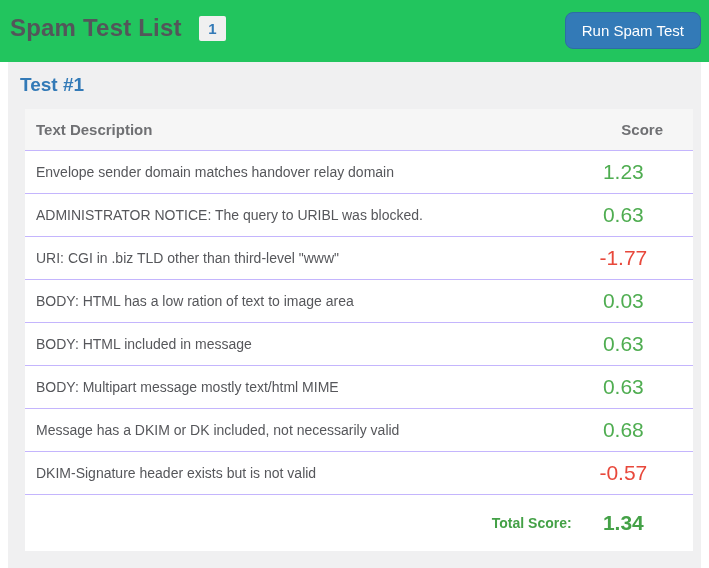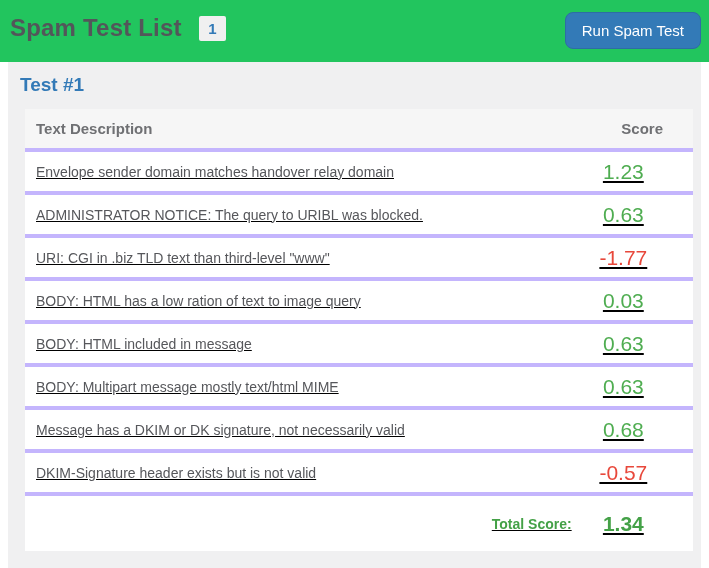--- a/index.html
+++ b/index.html
@@ -83,22 +83,21 @@
     padding-left: 11px;
   }
   .score-table th.score-col {
     text-align: right;
     padding-right: 30px;
     padding-left: 0;
   }
   .score-table tbody tr {
     height: 43px;
     background: #ffffff;
-    border-top: 4px solid #c4b5fd;
-    text-decoration: underline;
+    border-top: 1px solid #c4b5fd;
   }
   .score-table td {
     font-size: 14px;
     color: #56575b;
     padding-left: 11px;
   }
   .score-table td.score-cell {
     text-align: center;
     padding-right: 30px;
     padding-left: 0;
@@ -143,41 +142,41 @@
     <td>Envelope sender domain matches handover relay domain</td>
     <td class="score-cell pos">1.23</td>
   </tr>
 
   <tr>
     <td>ADMINISTRATOR NOTICE: The query to URIBL was blocked.</td>
     <td class="score-cell pos">0.63</td>
   </tr>
 
   <tr>
-    <td>URI: CGI in .biz TLD text than third-level "www"</td>
+    <td>URI: CGI in .biz TLD other than third-level "www"</td>
     <td class="score-cell neg">-1.77</td>
   </tr>
 
   <tr>
-    <td>BODY: HTML has a low ration of text to image query</td>
+    <td>BODY: HTML has a low ration of text to image area</td>
     <td class="score-cell pos">0.03</td>
   </tr>
 
   <tr>
     <td>BODY: HTML included in message</td>
     <td class="score-cell pos">0.63</td>
   </tr>
 
   <tr>
     <td>BODY: Multipart message mostly text/html MIME</td>
     <td class="score-cell pos">0.63</td>
   </tr>
 
   <tr>
-    <td>Message has a DKIM or DK signature, not necessarily valid</td>
+    <td>Message has a DKIM or DK included, not necessarily valid</td>
     <td class="score-cell pos">0.68</td>
   </tr>
 
   <tr>
     <td>DKIM-Signature header exists but is not valid</td>
     <td class="score-cell neg">-0.57</td>
   </tr>
 
   <tr class="total-row">
     <td class="total-label-cell">Total Score:</td>

